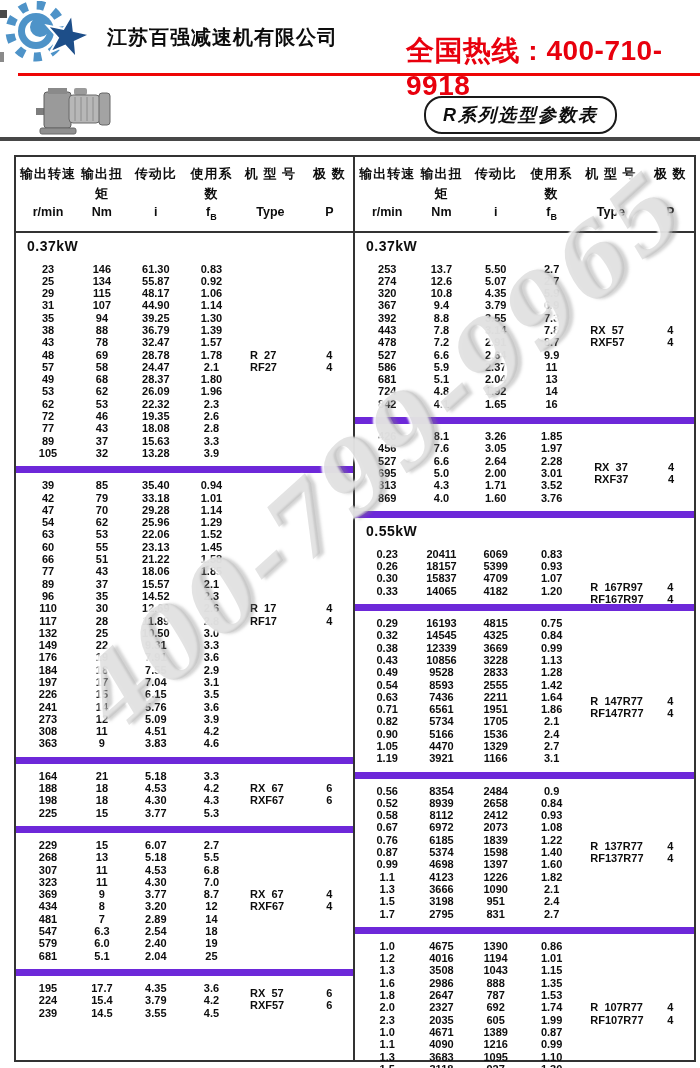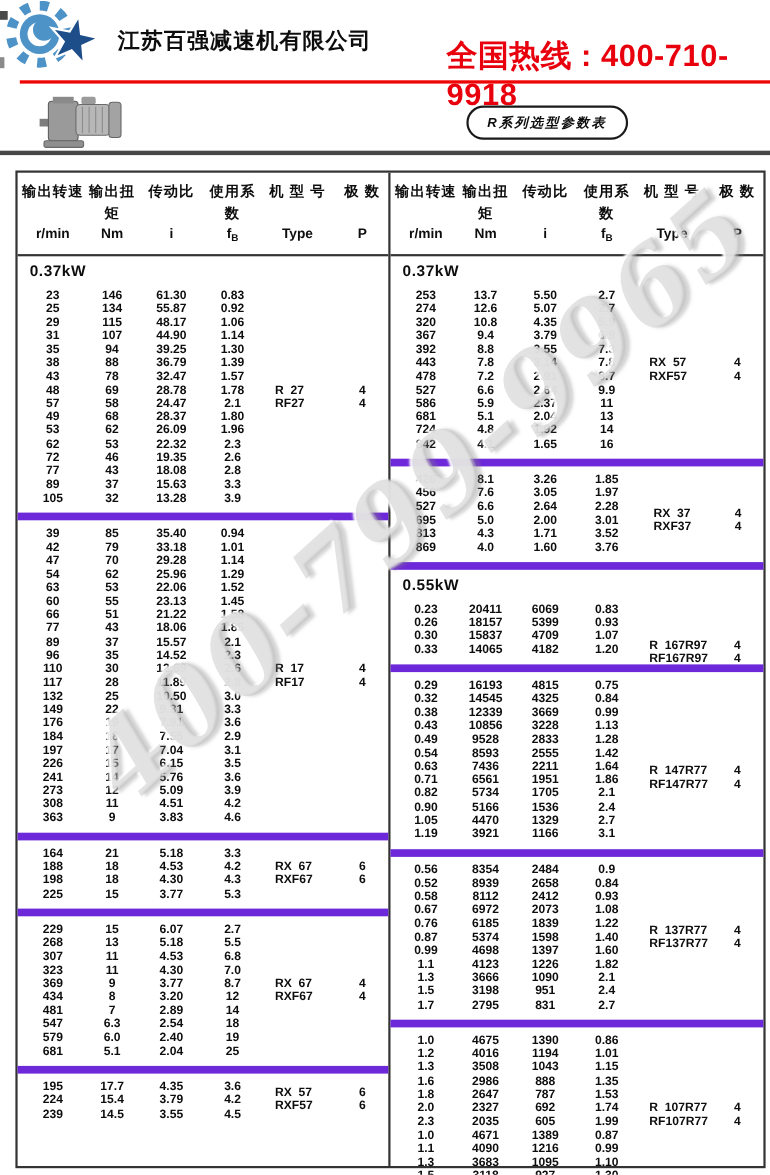--- a/index.html
+++ b/index.html
@@ -10,21 +10,21 @@
   .logo{position:absolute;left:5px;top:1px;}
   .company{position:absolute;left:107px;top:24px;font-size:20px;font-weight:700;letter-spacing:1px;}
   .hotline{position:absolute;left:406px;top:32px;font-size:28px;font-weight:700;color:#e8000d;letter-spacing:.5px;}
   .redline{position:absolute;left:18px;top:73px;right:0;height:3px;background:#ee0505;}
   .edgemark1{position:absolute;left:0;top:10px;width:7px;height:8px;background:#4a4a4a;}
   .edgemark2{position:absolute;left:0;top:52px;width:4px;height:10px;background:#8a8a8a;}
 
   
   .product{position:absolute;left:34px;top:84px;}
   .badge{position:absolute;left:424px;top:96px;border:2px solid #1a1a1a;border-radius:18px;
-         padding:5px 17px;font-size:12px;font-weight:700;font-style:italic;letter-spacing:2px;}
+         padding:5px 17px;font-size:18px;font-weight:700;font-style:italic;letter-spacing:2px;}
   .darkline{position:absolute;left:0;top:137px;width:700px;height:4px;background:#474747;}
 
   
   .tables{position:absolute;left:14px;top:155px;width:678px;height:903px;border:2px solid #333;display:flex;}
   .tcol{width:50%;position:relative;box-sizing:border-box;}
   .tcol:first-child{border-right:2px solid #333;}
 
   .thead{border-bottom:2px solid #333;padding:7px 0 5px;}
   .hrow,.trow{display:grid;grid-template-columns:19% 13% 19% 14% 21% 14%;}
   .hrow span{text-align:center;font-weight:700;}

